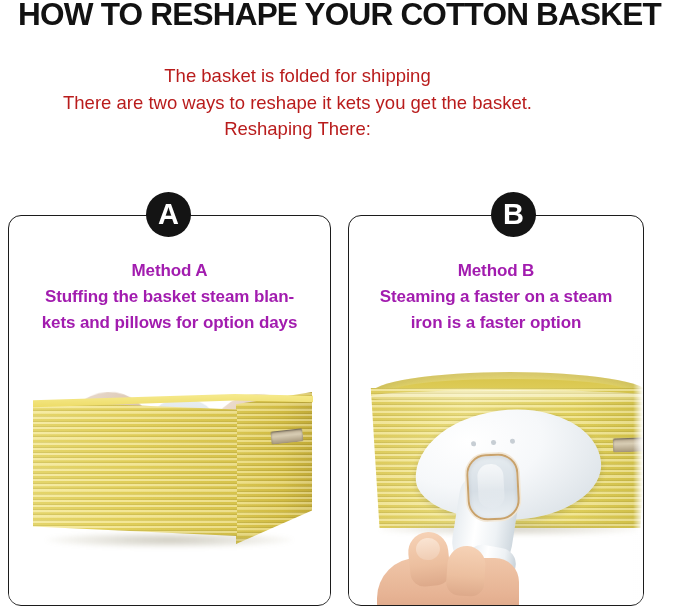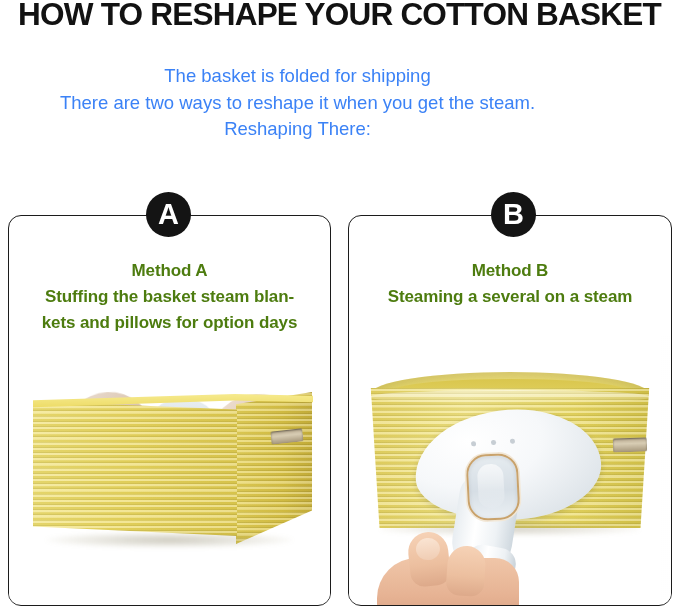--- a/index.html
+++ b/index.html
@@ -36,48 +36,48 @@
   
   .subtitle {
     position: absolute;
     left: 0;
     top: 63px;
     width: 595px;
     text-align: center;
     font-size: 18.5px;
     line-height: 26.5px;
     font-weight: 400;
-    color: #3b82f6;
+    color: #b91c1c;
   }
   .subtitle div { white-space: nowrap; }
 
   
   .panel {
     position: absolute;
     top: 215px;
     height: 391px;
     border: 1.3px solid #1c1c1c;
     border-radius: 13px;
     box-sizing: border-box;
     background: #ffffff;
     overflow: hidden;
   }
   #panel-a { left: 8px;   width: 323px; }
-  #panel-b { left: 348px; width: 324px; }
+  #panel-b { left: 348px; width: 296px; }
 
   .panel-heading {
     position: absolute;
     top: 42px;
     left: 6px;
     right: 6px;
     text-align: center;
     font-size: 17px;
     font-weight: 700;
     line-height: 26px;
-    color: #4d7c0f;
+    color: #a21caf;
     letter-spacing: -0.1px;
   }
   .panel-heading .ln { white-space: nowrap; }
 
   
   .badge {
     position: absolute;
     width: 45px;
     height: 45px;
     border-radius: 50%;
@@ -374,21 +374,21 @@
       linear-gradient(to left,  #fff 0px, rgba(255,255,255,0) 10px);
   }
 </style>
 </head>
 <body>
 
 <div class="title">HOW TO RESHAPE YOUR COTTON BASKET</div>
 
 <div class="subtitle">
   <div>The basket is folded for shipping</div>
-  <div>There are two ways to reshape it when you get the steam.</div>
+  <div>There are two ways to reshape it kets you get the basket.</div>
   <div>Reshaping There:</div>
 </div>
 
 <div class="panel" id="panel-a">
   <div class="panel-heading">
     <div class="ln">Method A</div>
     <div class="ln">Stuffing the basket steam blan-</div>
     <div class="ln">kets and pillows for option days</div>
   </div>
 
@@ -402,21 +402,22 @@
       <div class="rim"></div>
       <div class="handle-slot"></div>
       <div class="shadow"></div>
     </div>
   </div>
 </div>
 
 <div class="panel" id="panel-b">
   <div class="panel-heading">
     <div class="ln">Method B</div>
-    <div class="ln">Steaming a several on a steam</div>
+    <div class="ln">Steaming a faster on a steam</div>
+    <div class="ln">iron is a faster option</div>
   </div>
 
   <div class="photo">
     <div class="basket" id="basket-b">
       <div class="mouth"></div>
       <div class="mouth-inner"></div>
       <div class="body"></div>
       <div class="rim-line"></div>
       <div class="handle-slot"></div>
       <div class="shadow"></div>

